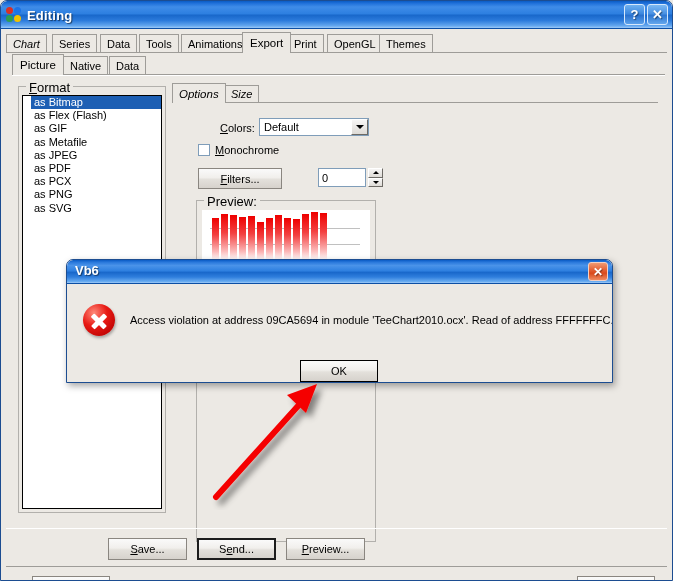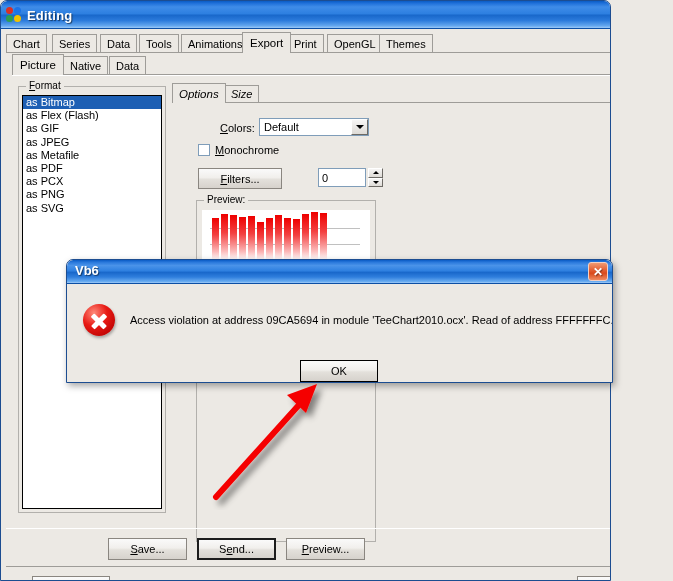--- a/index.html
+++ b/index.html
@@ -18,21 +18,21 @@
     width: 673px;
     height: 581px;
     overflow: hidden;
     background: #ece9e4;
   }
 
   
   .window {
     position: absolute;
     left: 0; top: 0;
-    width: 611px;
+    width: 673px;
     height: 581px;
     box-sizing: border-box;
     border: 1px solid #1c4d91;
     border-radius: 7px 7px 0 0;
     background: #ece9e4;
     overflow: hidden;
   }
   .titlebar {
     position: absolute;
     left: 0; top: 0;
@@ -174,21 +174,21 @@
   .group {
     position: absolute;
     box-sizing: border-box;
     border: 1px solid #b2b0ac;
   }
   .group > .g-label {
     position: absolute;
     top: -7px; left: 7px;
     background: #ece9e4;
     padding: 0 3px;
-    font-size: 10px;
+    font-size: 13px;
     color: #000;
     white-space: nowrap;
   }
 
   
   .listbox {
     position: absolute;
     box-sizing: border-box;
     background: #ffffff;
     border: 1px solid #000000;
@@ -499,21 +499,21 @@
       <div class="title-buttons">
         <div class="tbtn">?</div>
         <div class="tbtn close">✕</div>
       </div>
     </div>
 
     <div class="client">
 
       <div class="tabstrip">
         <div class="line"></div>
-        <div class="tab" style="left:0px;">Chart</div>
+        <div class="tab" style="left:0px;font-style:italic;">Chart</div>
         <div class="tab" style="left:46px;">Series</div>
         <div class="tab" style="left:94px;">Data</div>
         <div class="tab" style="left:133px;">Tools</div>
         <div class="tab" style="left:175px;">Animations</div>
         <div class="tab active" style="left:236px;">Export</div>
         <div class="tab" style="left:281px;">Print</div>
         <div class="tab" style="left:321px;">OpenGL</div>
         <div class="tab" style="left:373px;">Themes</div>
       </div>
 
@@ -522,26 +522,26 @@
         <div class="tab active" style="left:0px;">Picture</div>
         <div class="tab" style="left:51px;">Native</div>
         <div class="tab" style="left:97px;">Data</div>
       </div>
 
       <div class="content-panel">
 
         <div class="group" style="left:6px; top:10px; width:148px; height:427px;">
           <span class="g-label"><span class="ul">F</span>ormat</span>
         </div>
-        <div class="listbox" style="left:10px; top:19px; width:140px; height:414px;">
+        <div class="listbox" style="left:10px; top:19px; width:140px; height:414px;padding-left:8px;">
           <div class="list-item selected">as Bitmap</div>
           <div class="list-item">as Flex (Flash)</div>
           <div class="list-item">as GIF</div>
+          <div class="list-item">as Metafile</div>
           <div class="list-item">as JPEG</div>
-          <div class="list-item">as Metafile</div>
           <div class="list-item">as PDF</div>
           <div class="list-item">as PCX</div>
           <div class="list-item">as PNG</div>
           <div class="list-item">as SVG</div>
         </div>
 
         <div style="position:absolute; left:160px; top:8px; width:486px; height:20px;">
           <div class="inner-tabstrip">
             <div class="line"></div>
             <div class="inner-tab active" style="left:0px;">Options</div>

